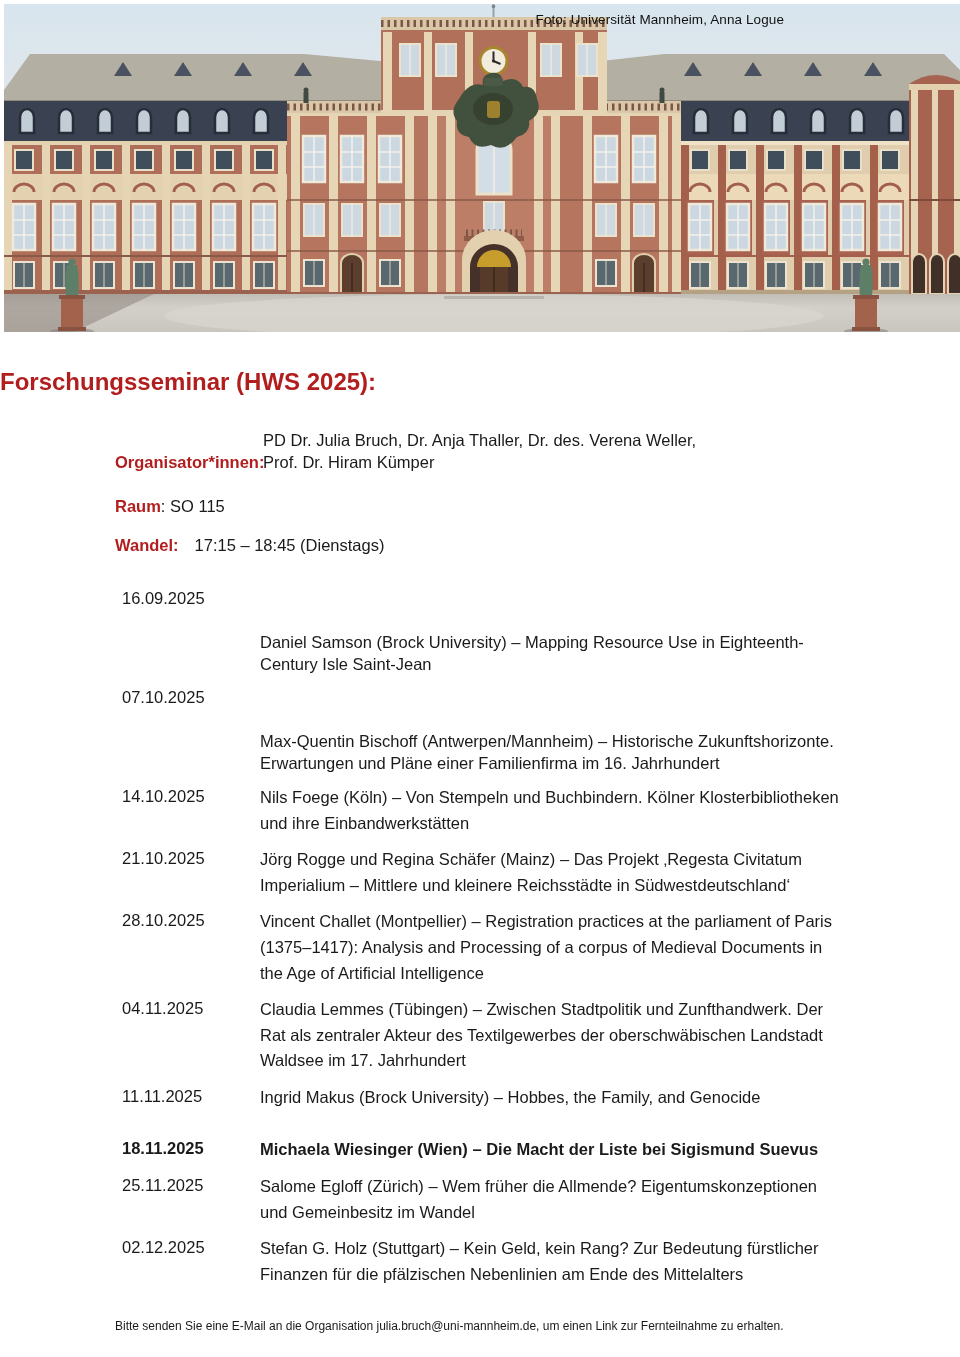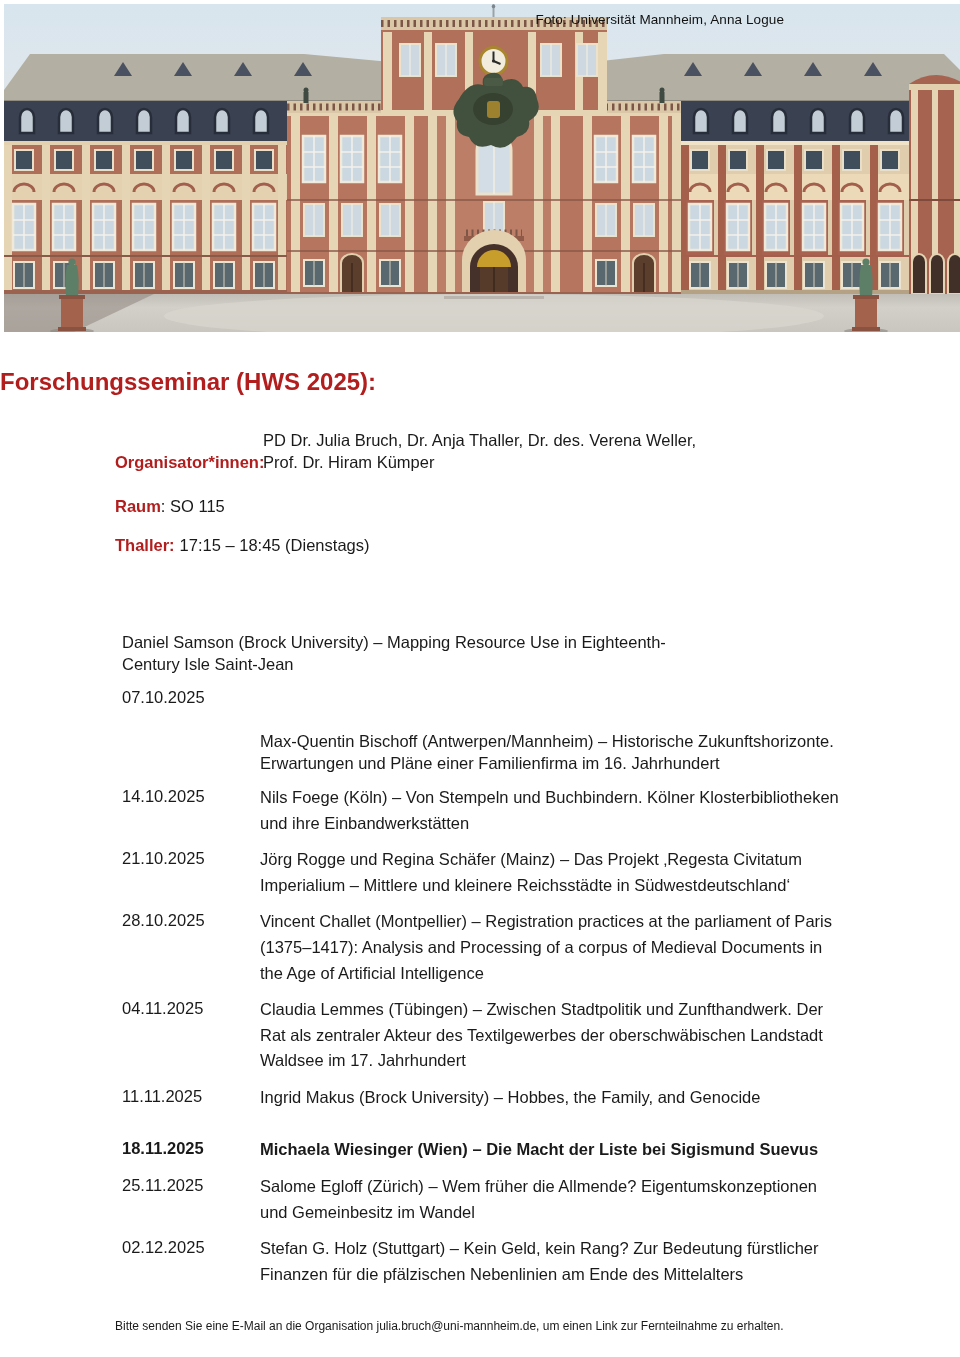--- a/index.html
+++ b/index.html
@@ -30,21 +30,21 @@
     font-size:20.5px;font-weight:bold;color:var(--accent);
   }
   
   .info{margin:34px 0 0 115px;font-size:16.5px;line-height:1.33;}
   .org{display:flex;align-items:flex-end;}
   .org-label{color:var(--accent);font-weight:bold;width:148px;flex:none;}
   .org-names{width:600px;}
   .raum{margin:22px 0 0 0;}
   .uhrzeit{margin:17px 0 0 0;}
   .redlbl{color:var(--accent);font-weight:bold;}
-  .val-gap{margin-left:5px;}
+  .val-gap{margin-left:16px;}
   
   .schedule{margin:30px 0 0 122px;font-size:16.5px;}
   .row{display:flex;margin-bottom:11px;}
   .row .date{width:138px;flex:none;line-height:1.45;}
   .row .talk{width:586px;line-height:1.55;}
   .row:nth-child(-n+2) .talk{line-height:1.34;margin-top:44px;}
   .row:nth-child(8){margin-top:27px;font-weight:bold;}
   
   .footer-note{
     margin:30px 115px 0 115px;
@@ -369,26 +369,27 @@
       <span class="org-label">Organisator*innen:</span>
       <span class="org-names">
         <span>PD Dr. Julia Bruch, Dr. Anja Thaller, Dr. des. Verena Weller,</span><br>
         <span>Prof. Dr. Hiram Kümper</span>
       </span>
     </div>
     <p class="raum">
       <span class="redlbl">Raum</span><span>: SO 115</span>
     </p>
     <p class="uhrzeit">
-      <span class="redlbl">Thaller:</span><span class="val-gap">17:15 – 18:45 (Dienstags)</span>
+      <span class="redlbl">Wandel:</span><span class="val-gap">17:15 – 18:45 (Dienstags)</span>
     </p>
   </div>
 
   <div class="schedule">
     <div class="row">
+      <div class="date">16.09.2025</div>
       <div class="talk">Daniel Samson (Brock University) – Mapping Resource Use in Eighteenth-Century Isle Saint-Jean</div>
     </div>
     <div class="row">
       <div class="date">07.10.2025</div>
       <div class="talk">Max-Quentin Bischoff (Antwerpen/Mannheim) – Historische Zukunftshorizonte. Erwartungen und Pläne einer Familienfirma im 16. Jahrhundert</div>
     </div>
     <div class="row">
       <div class="date">14.10.2025</div>
       <div class="talk">Nils Foege (Köln) – Von Stempeln und Buchbindern. Kölner Klosterbibliotheken und ihre Einbandwerkstätten</div>
     </div>

